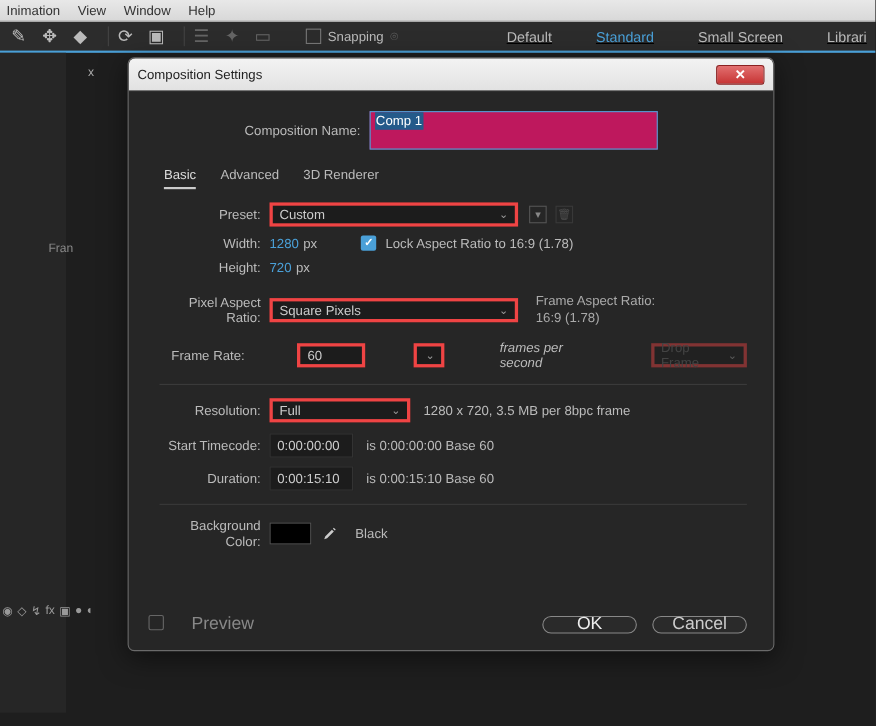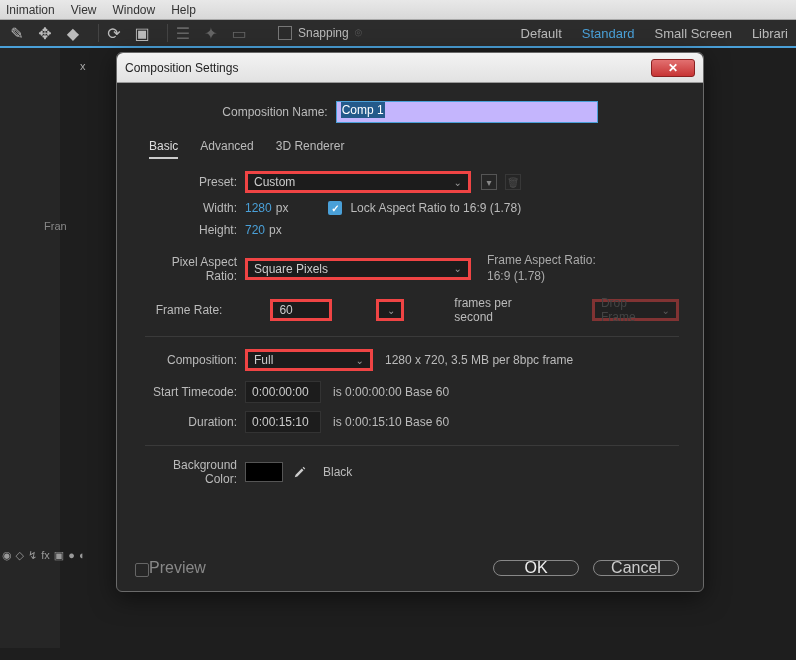--- a/index.html
+++ b/index.html
@@ -40,21 +40,21 @@
 }
 .tool-sep { width: 1px; height: 18px; background: #444; margin: 0 6px; }
 .snapping {
   display: flex; align-items: center; gap: 6px;
   color: #bbb; font-size: 12px; margin-left: 20px;
 }
 .snap-check {
   width: 14px; height: 14px; border: 1px solid #777; display:inline-block;
 }
 .workspace-links {
-  margin-left: auto; display: flex; gap: 20px; font-size: 13px;
+  margin-left: auto; display: flex; gap: 40px; font-size: 13px; text-decoration: underline;
 }
 .workspace-links span { color: #bbb; }
 .workspace-links .active { color: #4aa0d8; }
 
 
 .bg-left {
   position: absolute; left: 0; top: 48px; width: 60px; height: 600px; background:#262626;
 }
 .panel-close-x {
   position:absolute; left:80px; top:60px; color:#aaa; font-size:11px;
@@ -98,22 +98,22 @@
   color: #bbb; font-size: 12px;
   display: flex; flex-direction: column;
 }
 
 .row { display: flex; align-items: center; margin-bottom: 8px; }
 .field-label { width: 100px; text-align: right; padding-right: 8px; color:#bbb; }
 
 .comp-name-row { margin: 4px 0 16px 0; justify-content:center; }
 .comp-name-row .field-label { width: auto; }
 .comp-name-input {
-  width: 262px; height: 22px;
-  background: #c4b5fd; border: 1px solid #4aa0d8;
+  width: 262px; height: 35px;
+  background: #be185d; border: 1px solid #4aa0d8;
   color: #fff; font-size: 12px; padding: 0 4px;
 }
 .comp-name-input .sel {
   background: #245a8a; color: #fff; padding: 1px 1px; display:inline-block;
 }
 
 .tabs {
   display: flex; gap: 22px;
   border-bottom: 0;
   margin-bottom: 12px;
@@ -167,21 +167,21 @@
 
 .divider { border:0; border-top:1px solid #3a3a3a; margin: 12px 0; }
 
 .swatch { width:38px; height:20px; background:#000; border:1px solid #555; }
 .eyedrop { width:18px; height:18px; display:flex; align-items:center; justify-content:center; color:#ccc; margin: 0 14px 0 8px;}
 
 .dialog-footer {
   padding: 10px 24px 14px 18px;
   display: flex; align-items: center;
 }
-.preview-chk { display:flex; align-items:flex-end; gap:0; color:#888;}
+.preview-chk { display:flex; align-items:flex-start; gap:25px; color:#888;}
 .buttons { margin-left:auto; display:flex; gap:14px; }
 .btn {
   width: 86px; height: 16px;
   border: 1px solid #888; border-radius: 12px;
   display:flex; align-items:center; justify-content:center;
   color:#eee; cursor:pointer;
   background: #2a2a2a;
 }
 .btn.cancel { color:#ccc; }
 
@@ -303,31 +303,31 @@
       </div>
 
       <div class="row" style="margin-top:12px;gap:40px;">
         <span class="field-label">Frame Rate:</span>
         <div class="dd frate">
           <span>60</span>
         </div>
         <div class="dd small-dd" style="margin-left:4px;">
           <span class="chev">⌄</span>
         </div>
-        <span style="margin-left:10px;">frames per second</span>
+        <span style="margin-left:10px;font-style:italic;">frames per second</span>
         <div class="dd" style="width:100px; margin-left:14px; opacity:.45;">
           <span class="disabled-text">Drop Frame</span>
           <span class="chev">⌄</span>
         </div>
       </div>
 
       <hr class="divider">
 
       <div class="row">
-        <span class="field-label">Composition:</span>
+        <span class="field-label">Resolution:</span>
         <div class="dd dd-res">
           <span>Full</span>
           <span class="chev">⌄</span>
         </div>
         <span style="margin-left:12px;">1280 x 720, 3.5 MB per 8bpc frame</span>
       </div>
 
       <div class="row" style="margin-top:10px;">
         <span class="field-label">Start Timecode:</span>
         <div class="txt-in">

